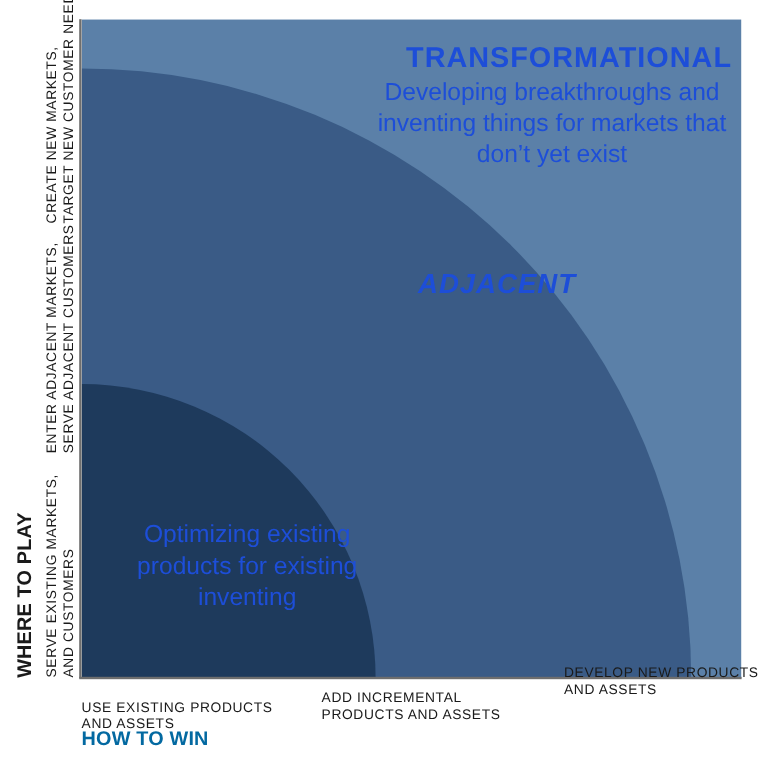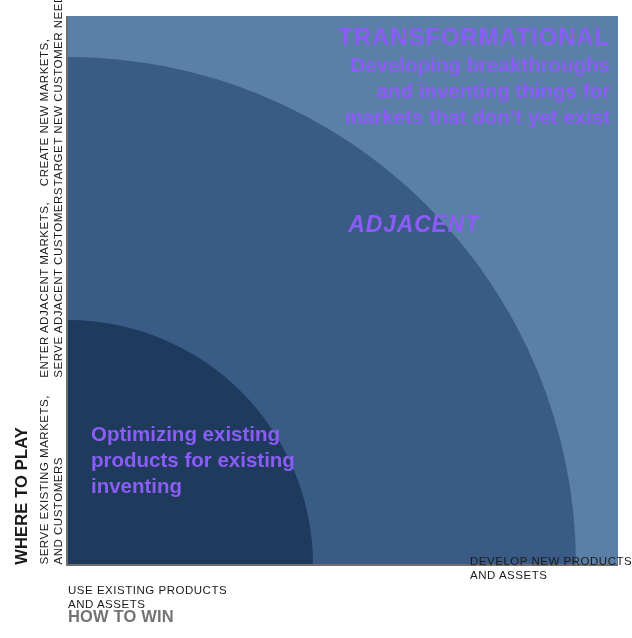--- a/index.html
+++ b/index.html
@@ -7,24 +7,24 @@
        font-family:"Liberation Sans","DejaVu Sans",sans-serif;
        -webkit-font-smoothing:antialiased;}
 
   #stage{position:absolute;left:0;top:0;width:632px;height:638px;}
 
   
   #plot{position:absolute;left:68px;top:16px;width:550px;height:549px;overflow:hidden;}
   #plot svg{display:block;width:550px;height:549px;}
 
   
-  .zone-text{position:absolute;color:#8b5cf6;}
+  .zone-text{position:absolute;color:#1d4ed8;margin-top:12px;}
   .zone-title{font-weight:bold;letter-spacing:.035em;line-height:1.05;
               font-size:23px;}
-  .zone-body{font-size:20.5px;line-height:1.27;font-weight:700;}
+  .zone-body{font-size:20.5px;line-height:1.27;font-weight:400;text-align:center;}
 
   #txt-transformational{right:22px;top:24px;width:300px;text-align:right;}
   #txt-transformational .zone-title{font-size:24px;margin-bottom:3px;}
 
   #txt-adjacent{right:152px;top:212px;width:250px;text-align:right;}
   #txt-adjacent .zone-title{margin-bottom:3px;font-style:italic;}
 
   #txt-core{left:91px;top:421px;width:230px;text-align:left;}
   #txt-core .zone-title{margin-bottom:3px;}
 
@@ -43,21 +43,21 @@
   #v-adjacent{left:38px;bottom:260px;}
   #v-transformational{left:38px;bottom:452px;}
 
   
   .hlabel{position:absolute;color:#1a1a1a;font-size:11.5px;line-height:1.21;
           letter-spacing:.045em;white-space:pre;}
   #h-core{left:68px;top:584px;}
   #h-adjacent{left:268px;top:576px;}
   #h-transformational{left:448px;top:555px;margin-left:22px;}
   #h-axis-title{position:absolute;left:68px;top:607px;font-size:16.5px;
-                font-weight:bold;letter-spacing:.01em;color:#737373;}
+                font-weight:bold;letter-spacing:.01em;color:#0369a1;}
 </style>
 </head>
 <body>
 
 <div id="stage">
 
   <div id="plot">
     <svg viewBox="0 0 550 549" xmlns="http://www.w3.org/2000/svg" aria-hidden="true">
       <rect x="0" y="0" width="550" height="549" fill="#5b80a8"></rect>
       <path d="M 0,549 L 0,41 A 508,508 0 0 1 508,549 Z" fill="#3a5b86"></path>
@@ -84,17 +84,19 @@
   <div class="vlabel" id="v-axis-title">WHERE TO PLAY</div>
   <div class="vlabel vtick" id="v-core">SERVE EXISTING MARKETS,
 AND CUSTOMERS</div>
   <div class="vlabel vtick" id="v-adjacent">ENTER ADJACENT MARKETS,
 SERVE ADJACENT CUSTOMERS</div>
   <div class="vlabel vtick" id="v-transformational">CREATE NEW MARKETS,
 TARGET NEW CUSTOMER NEEDS</div>
 
   <div class="hlabel" id="h-core">USE EXISTING PRODUCTS
 AND ASSETS</div>
+  <div class="hlabel" id="h-adjacent">ADD INCREMENTAL
+PRODUCTS AND ASSETS</div>
   <div class="hlabel" id="h-transformational">DEVELOP NEW PRODUCTS
 AND ASSETS</div>
   <div id="h-axis-title">HOW TO WIN</div>
 
 </div>
 
 </body></html>

